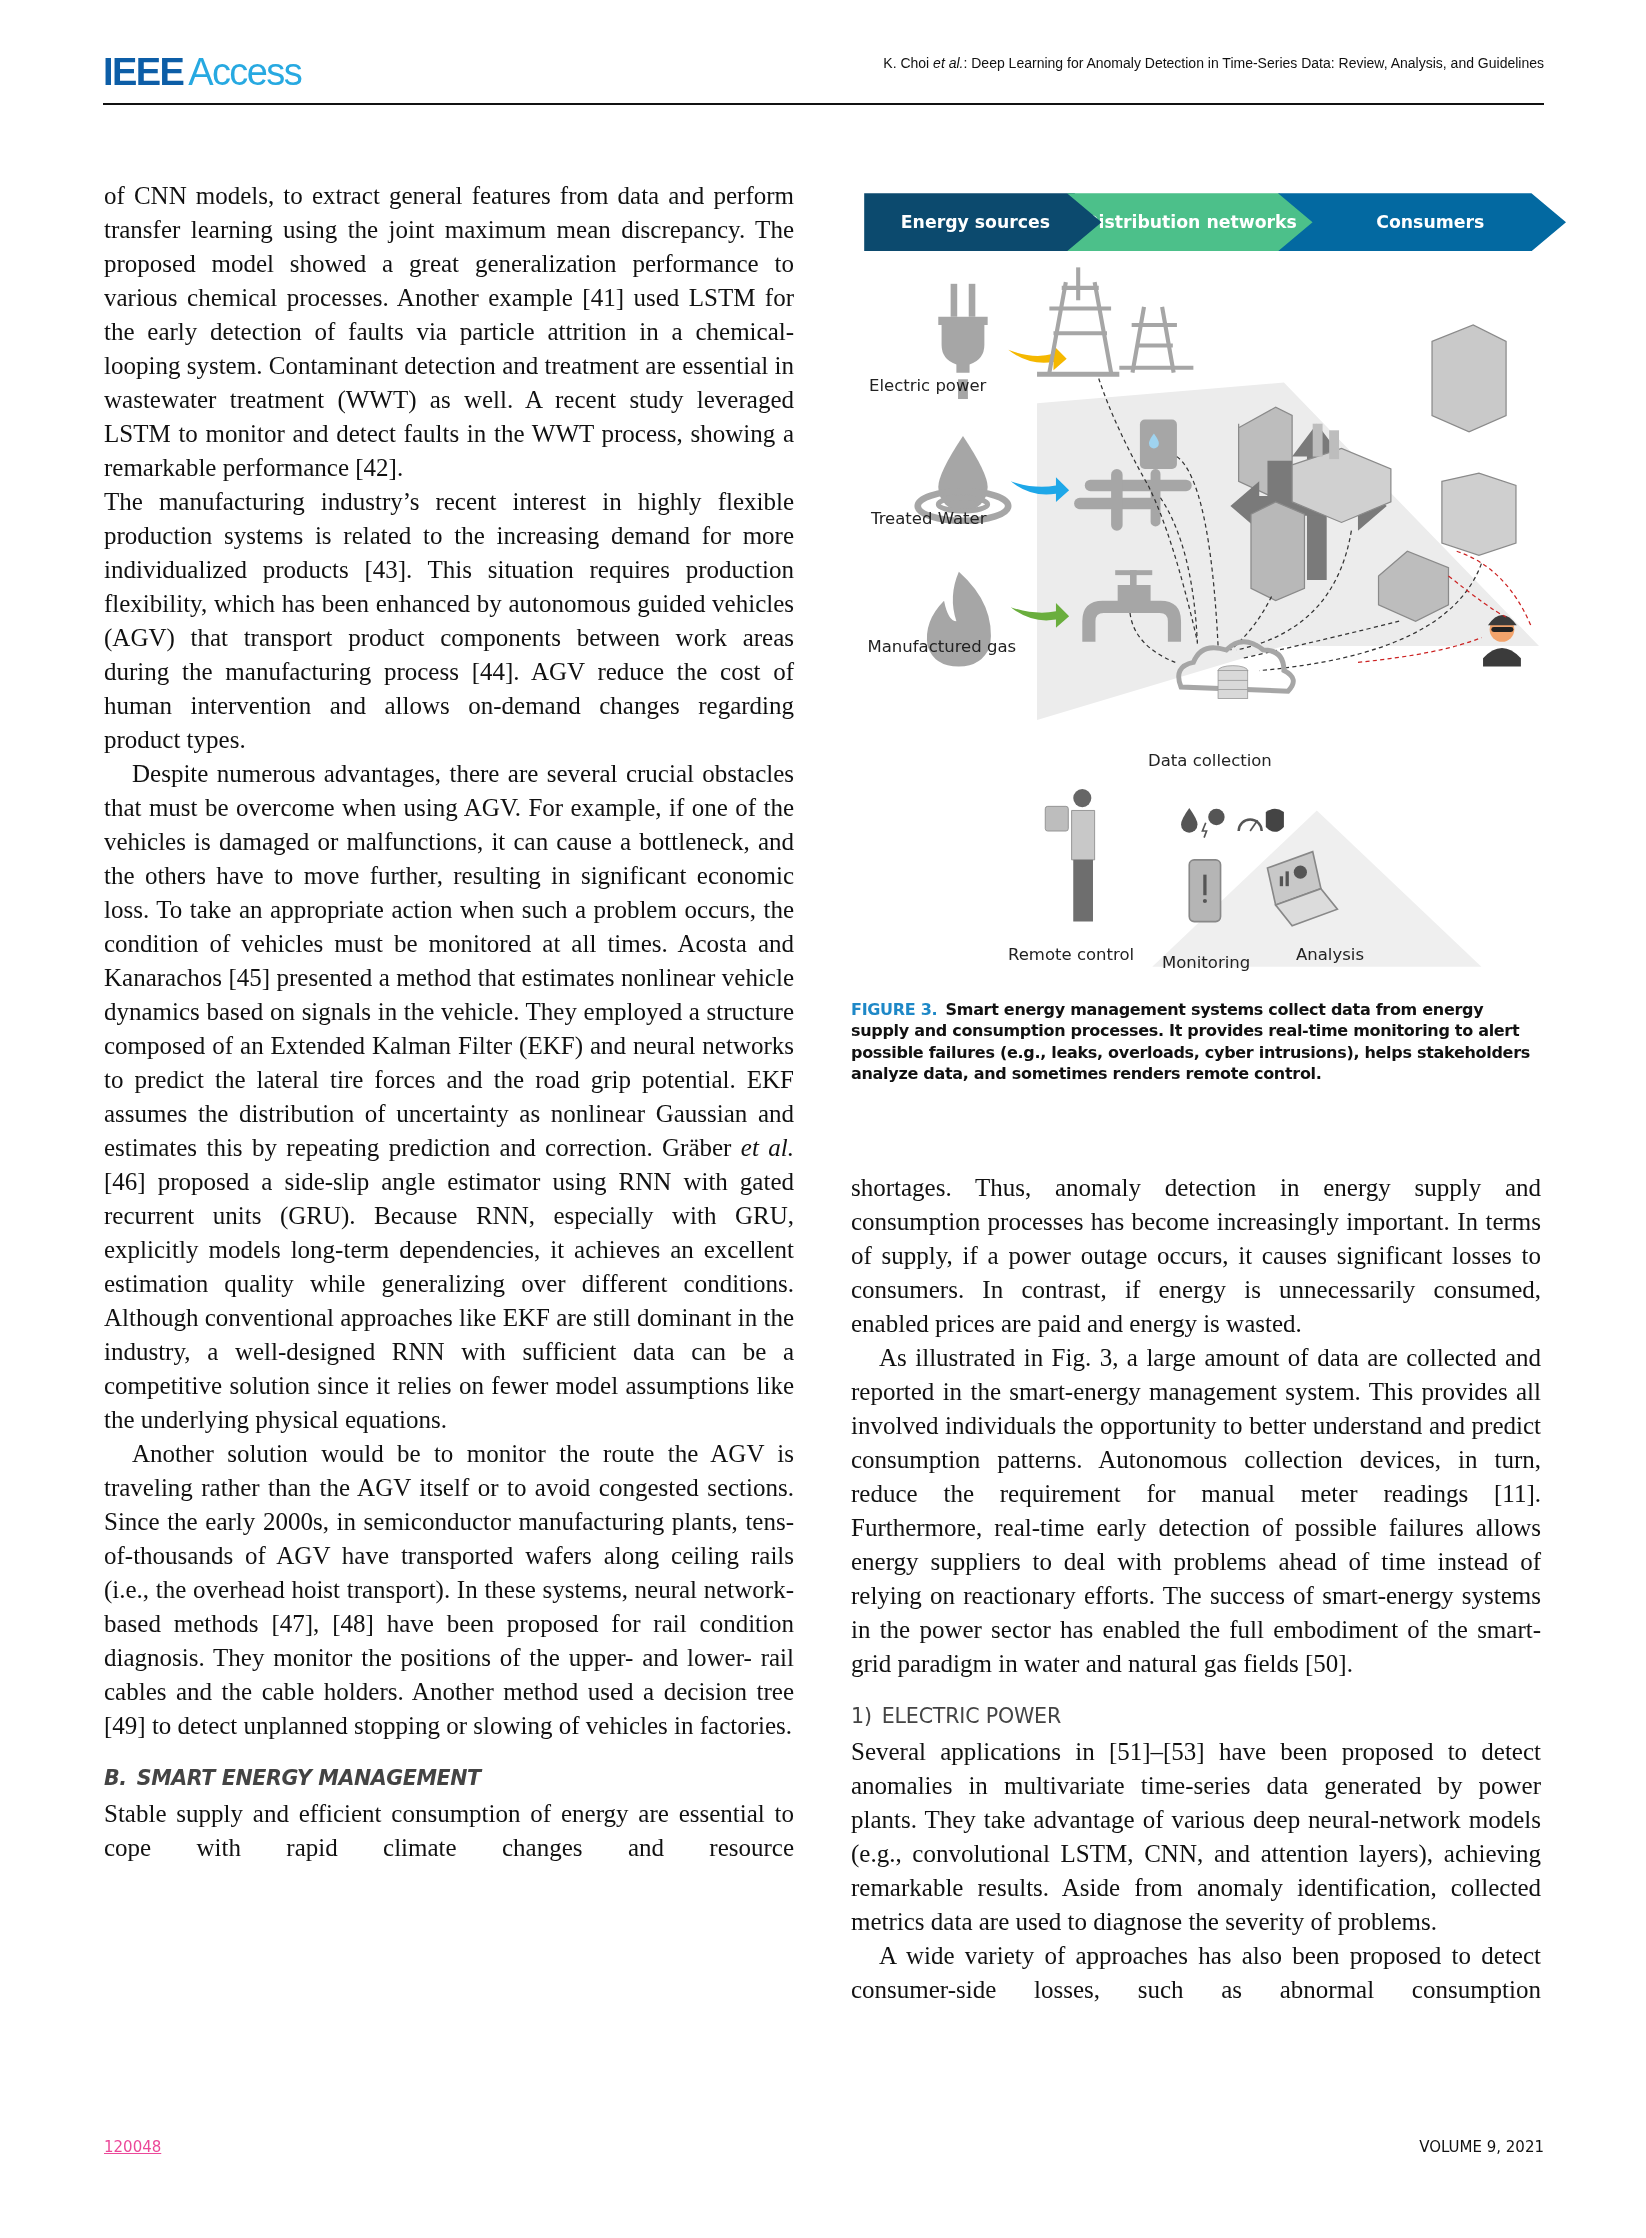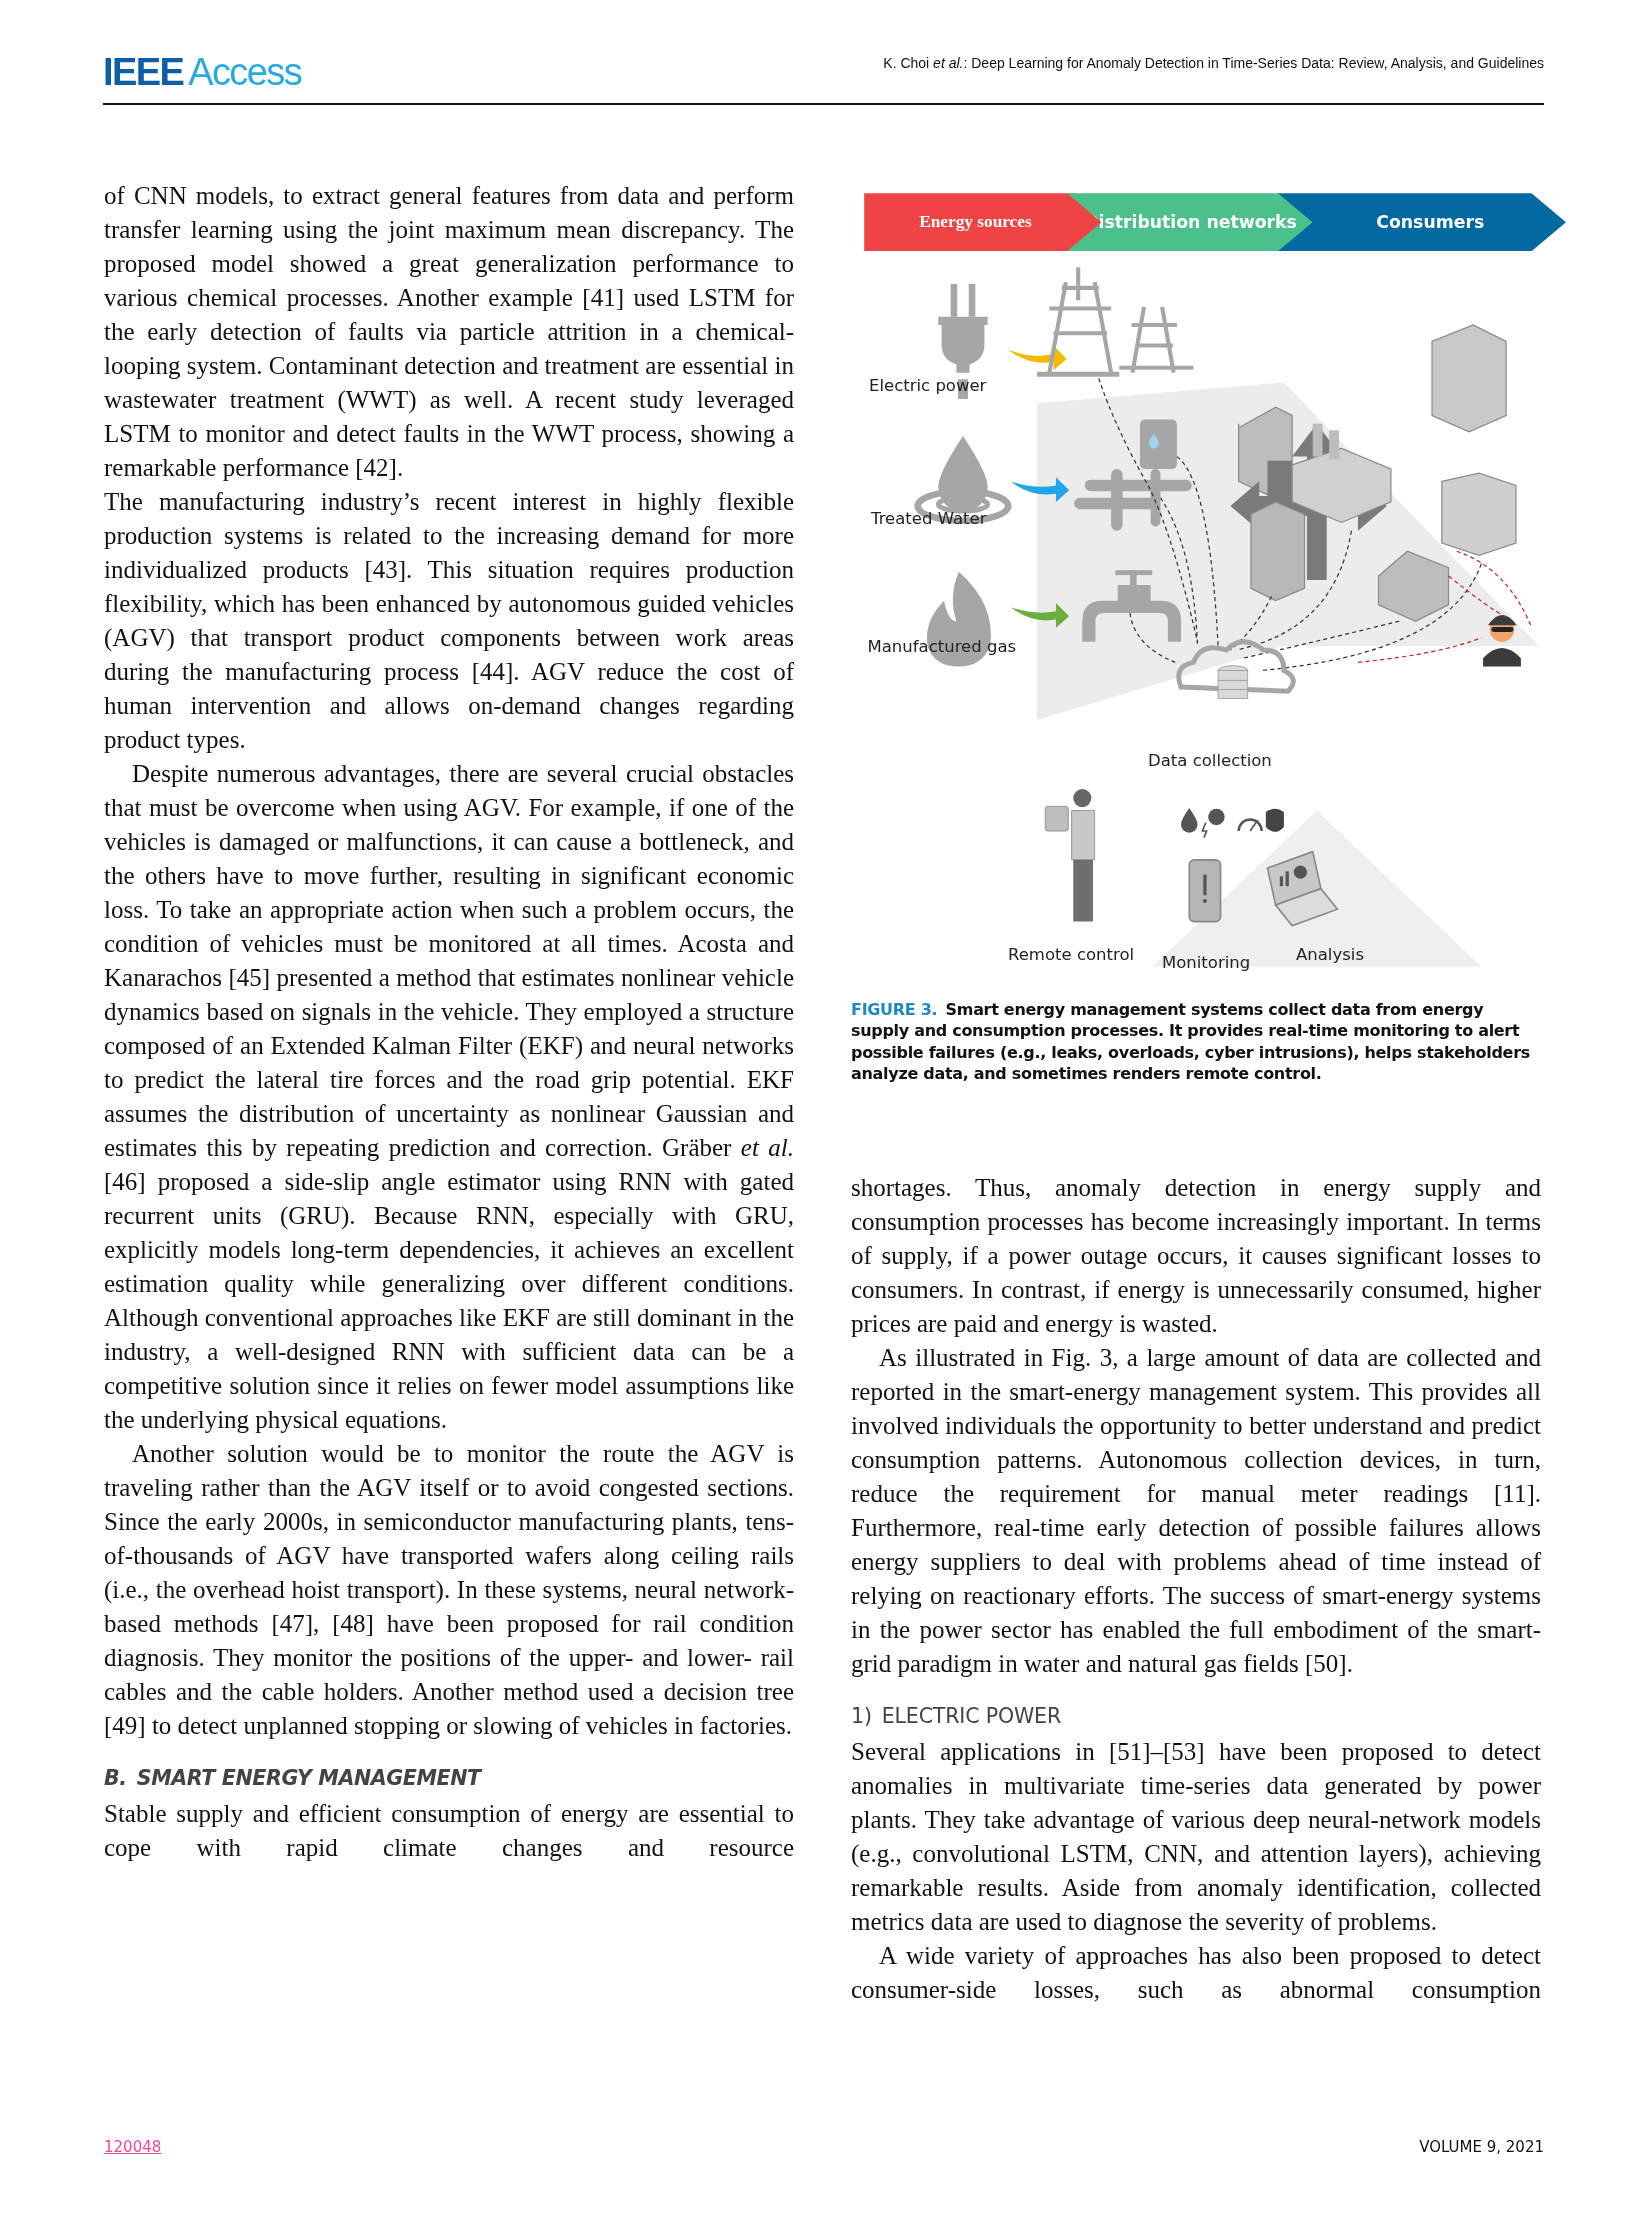--- a/index.html
+++ b/index.html
@@ -19,21 +19,21 @@
   .para { margin: 0; text-align: justify; text-align-last: left; hyphens: auto; }
   .para.indent { text-indent: 28px; }
   .subhead { font-family: "DejaVu Sans", sans-serif; font-size: 20.6px; color: #444; letter-spacing: -0.2px; margin: 20px 0 3.3px 0; line-height: 31px; }
   .subhead .num { margin-right: 10px; }
   .sechead { font-family: "DejaVu Sans", sans-serif; font-size: 20.6px; color: #444; font-style: italic; font-weight: bold; letter-spacing: -0.4px; margin: 20px 0 3.3px 0; line-height: 31px; }
   .sechead .num { margin-right: 10px; }
 
   .figure { position: absolute; left: 856px; top: 185px; width: 683px; height: 786px; }
   .chevron { position: absolute; top: 8.2px; height: 58px; display: flex; align-items: center; justify-content: center; text-align: center;
              font-family: "DejaVu Sans", sans-serif; font-weight: bold; color: #fff; font-size: 17.3px; line-height: 20px; }
-  .chev1 { left: 8.2px; width: 239px; background: #ef4444; clip-path: polygon(0 0, 88% 0, 100% 50%, 88% 100%, 0 100%); padding-right: 16.5px; box-sizing: border-box; font-family: Liberation Serif, serif; }
+  .chev1 { left: 8.2px; width: 239px; background: #0c4a6e; clip-path: polygon(0 0, 88% 0, 100% 50%, 88% 100%, 0 100%); padding-right: 16.5px; box-sizing: border-box; }
   .chev2 { left: 211px; width: 247px; background: #4cc08a; clip-path: polygon(0 0, 86% 0, 100% 50%, 86% 100%, 0 100%, 14% 50%); }
   .chev3 { left: 422px; width: 288px; background: #0369a1; clip-path: polygon(0 0, 88% 0, 100% 50%, 88% 100%, 0 100%, 12% 50%); padding-left: 16.5px; box-sizing: border-box; }
 
   .fig-label { position: absolute; font-family: "DejaVu Sans", sans-serif; font-size: 16.5px; color: #222; white-space: nowrap; }
   .fig-svg { position: absolute; left: 0; top: 0; }
 
   .caption { position: absolute; left: 851px; top: 999px; width: 692px; font-family: "DejaVu Sans", sans-serif; font-size: 16px; line-height: 21.4px; font-weight: bold; color: #111; letter-spacing: -0.3px; }
   .caption .fig-no { color: #1e88c7; margin-right: 8.2px; }
 
   .footer-left { position: absolute; left: 104px; top: 2138px; font-family: "DejaVu Sans", sans-serif; font-size: 15px; color: #ec4899; text-decoration: underline; }
@@ -220,21 +220,21 @@
   <div class="fig-label" style="left:152px; top:760px;">Remote control</div>
   <div class="fig-label" style="left:306px; top:760px;margin-top:8px;">Monitoring</div>
   <div class="fig-label" style="left:440px; top:760px;">Analysis</div>
 </div>
 
 <div class="caption">
   <span class="fig-no">FIGURE 3.</span><span>Smart energy management systems collect data from energy supply and consumption processes. It provides real-time monitoring to alert possible failures (e.g., leaks, overloads, cyber intrusions), helps stakeholders analyze data, and sometimes renders remote control.</span>
 </div>
 
 <div class="col col-right">
-  <p class="para">shortages. Thus, anomaly detection in energy supply and consumption processes has become increasingly important. In terms of supply, if a power outage occurs, it causes significant losses to consumers. In contrast, if energy is unnecessarily consumed, higher prices are paid and energy is wasted.</p>
+  <p class="para">shortages. Thus, anomaly detection in energy supply and consumption processes has become increasingly important. In terms of supply, if a power outage occurs, it causes significant losses to consumers. In contrast, if energy is unnecessarily consumed, enabled prices are paid and energy is wasted.</p>
   <p class="para indent">As illustrated in Fig. 3, a large amount of data are collected and reported in the smart-energy management system. This provides all involved individuals the opportunity to better understand and predict consumption patterns. Autonomous collection devices, in turn, reduce the requirement for manual meter readings [11]. Furthermore, real-time early detection of possible failures allows energy suppliers to deal with problems ahead of time instead of relying on reactionary efforts. The success of smart-energy systems in the power sector has enabled the full embodiment of the smart-grid paradigm in water and natural gas fields [50].</p>
   <div class="subhead">
     <span class="num">1)</span><span>ELECTRIC POWER</span>
   </div>
   <p class="para">Several applications in [51]–[53] have been proposed to detect anomalies in multivariate time-series data generated by power plants. They take advantage of various deep neural-network models (e.g., convolutional LSTM, CNN, and attention layers), achieving remarkable results. Aside from anomaly identification, collected metrics data are used to diagnose the severity of problems.</p>
   <p class="para indent" style="text-align-last: justify;">A wide variety of approaches has also been proposed to detect consumer-side losses, such as abnormal consumption</p>
 </div>
 
 <div class="footer-left">120048</div>
 <div class="footer-right">VOLUME 9, 2021</div>

